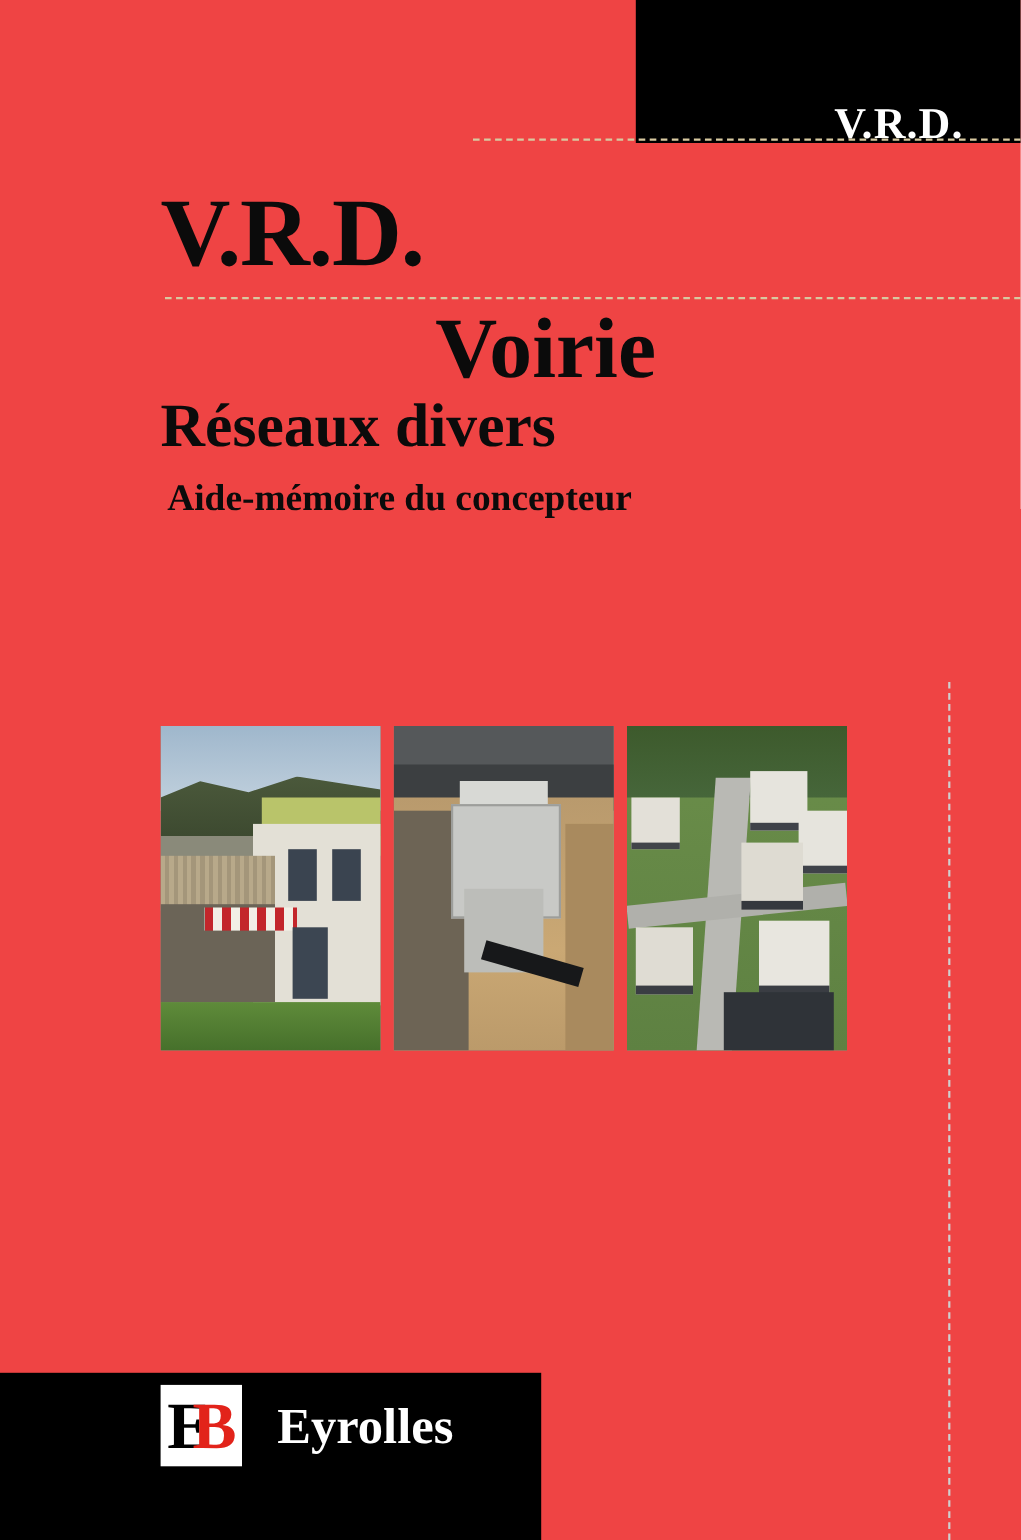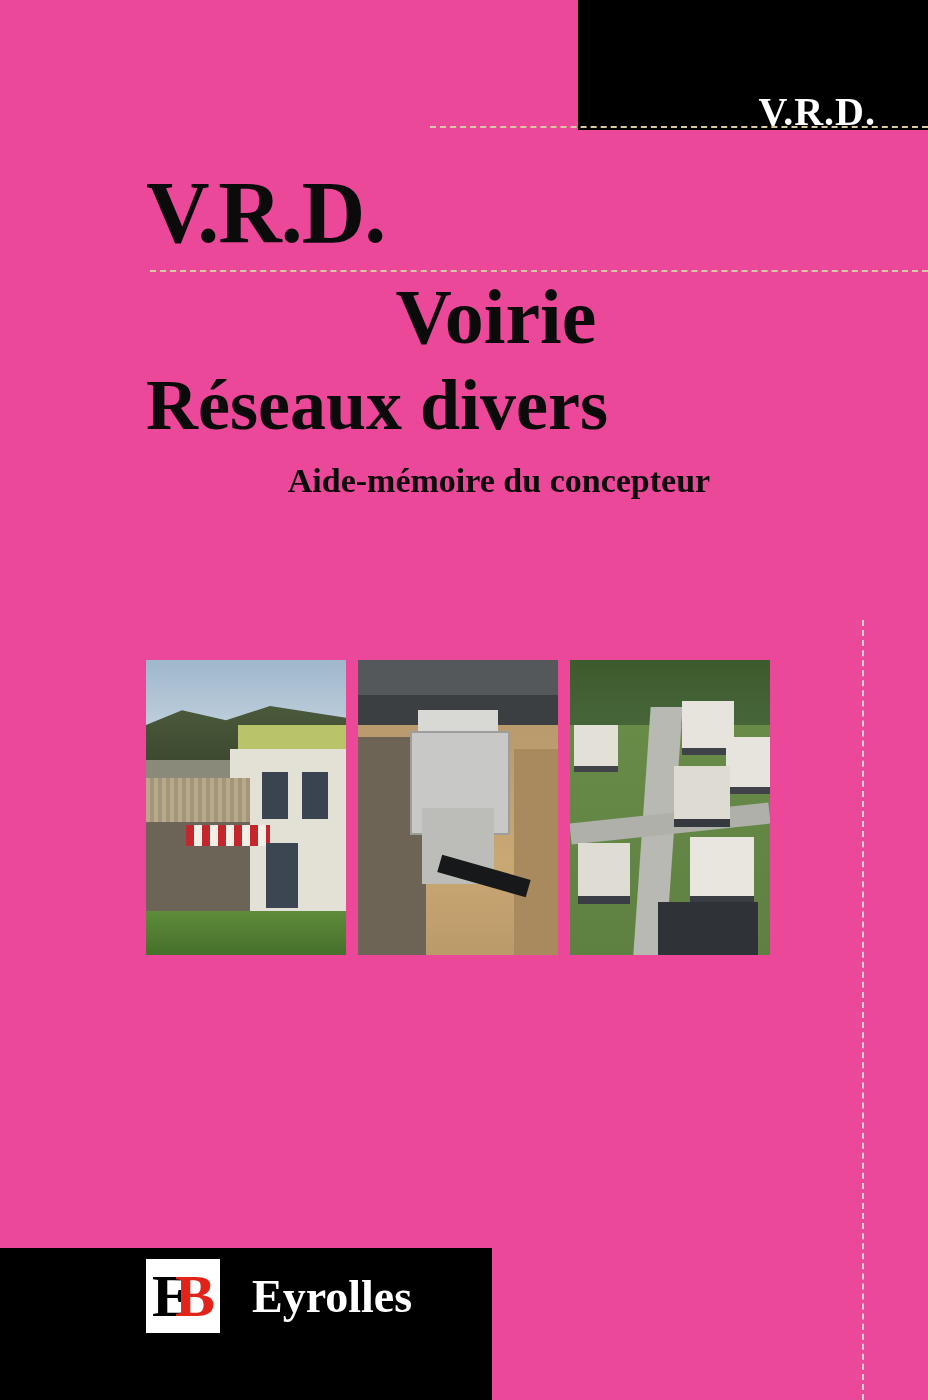--- a/index.html
+++ b/index.html
@@ -7,21 +7,21 @@
     padding: 0;
     background: #ffffff;
   }
   body {
     font-family: "Liberation Sans", sans-serif;
   }
   #cover {
     position: relative;
     width: 928px;
     height: 1400px;
-    background: #ec4899;
+    background: #ef4444;
     overflow: hidden;
   }
 
   
   .top-band {
     position: absolute;
     left: 578px;
     top: 0;
     width: 350px;
     height: 130px;
@@ -93,43 +93,42 @@
     font-weight: bold;
     font-size: 78px;
     line-height: 1.05;
     color: #0b0b0b;
     margin-top: 20px;
     text-align: center;
   }
   .t-reseaux {
     font-family: "Liberation Serif", serif;
     font-weight: bold;
-    font-size: 72px;
+    font-size: 56px;
     line-height: 1.05;
     color: #0b0b0b;
-    margin-top: 10px;
+    margin-top: 0;
   }
   .t-sub1 {
     font-family: "Liberation Sans", sans-serif;
     font-weight: normal;
     font-size: 44px;
     line-height: 1.1;
     color: #0b0b0b;
     margin-top: 12px;
     letter-spacing: -0.5px;
   }
   .t-sub2 {
     font-family: "Liberation Serif", serif;
     font-weight: bold;
     font-size: 34px;
     line-height: 1.1;
     color: #0b0b0b;
     margin-top: 18px;
     margin-left: 6px;
-    text-align: center;
   }
 
   
   .photos {
     position: absolute;
     left: 146px;
     top: 660px;
     width: 630px;
     height: 295px;
     display: flex;

